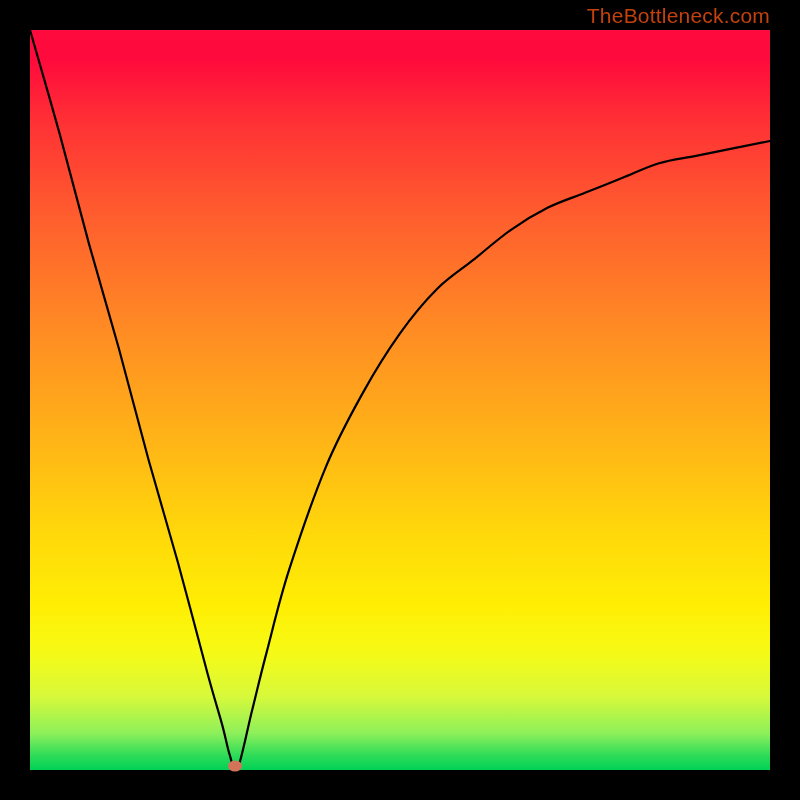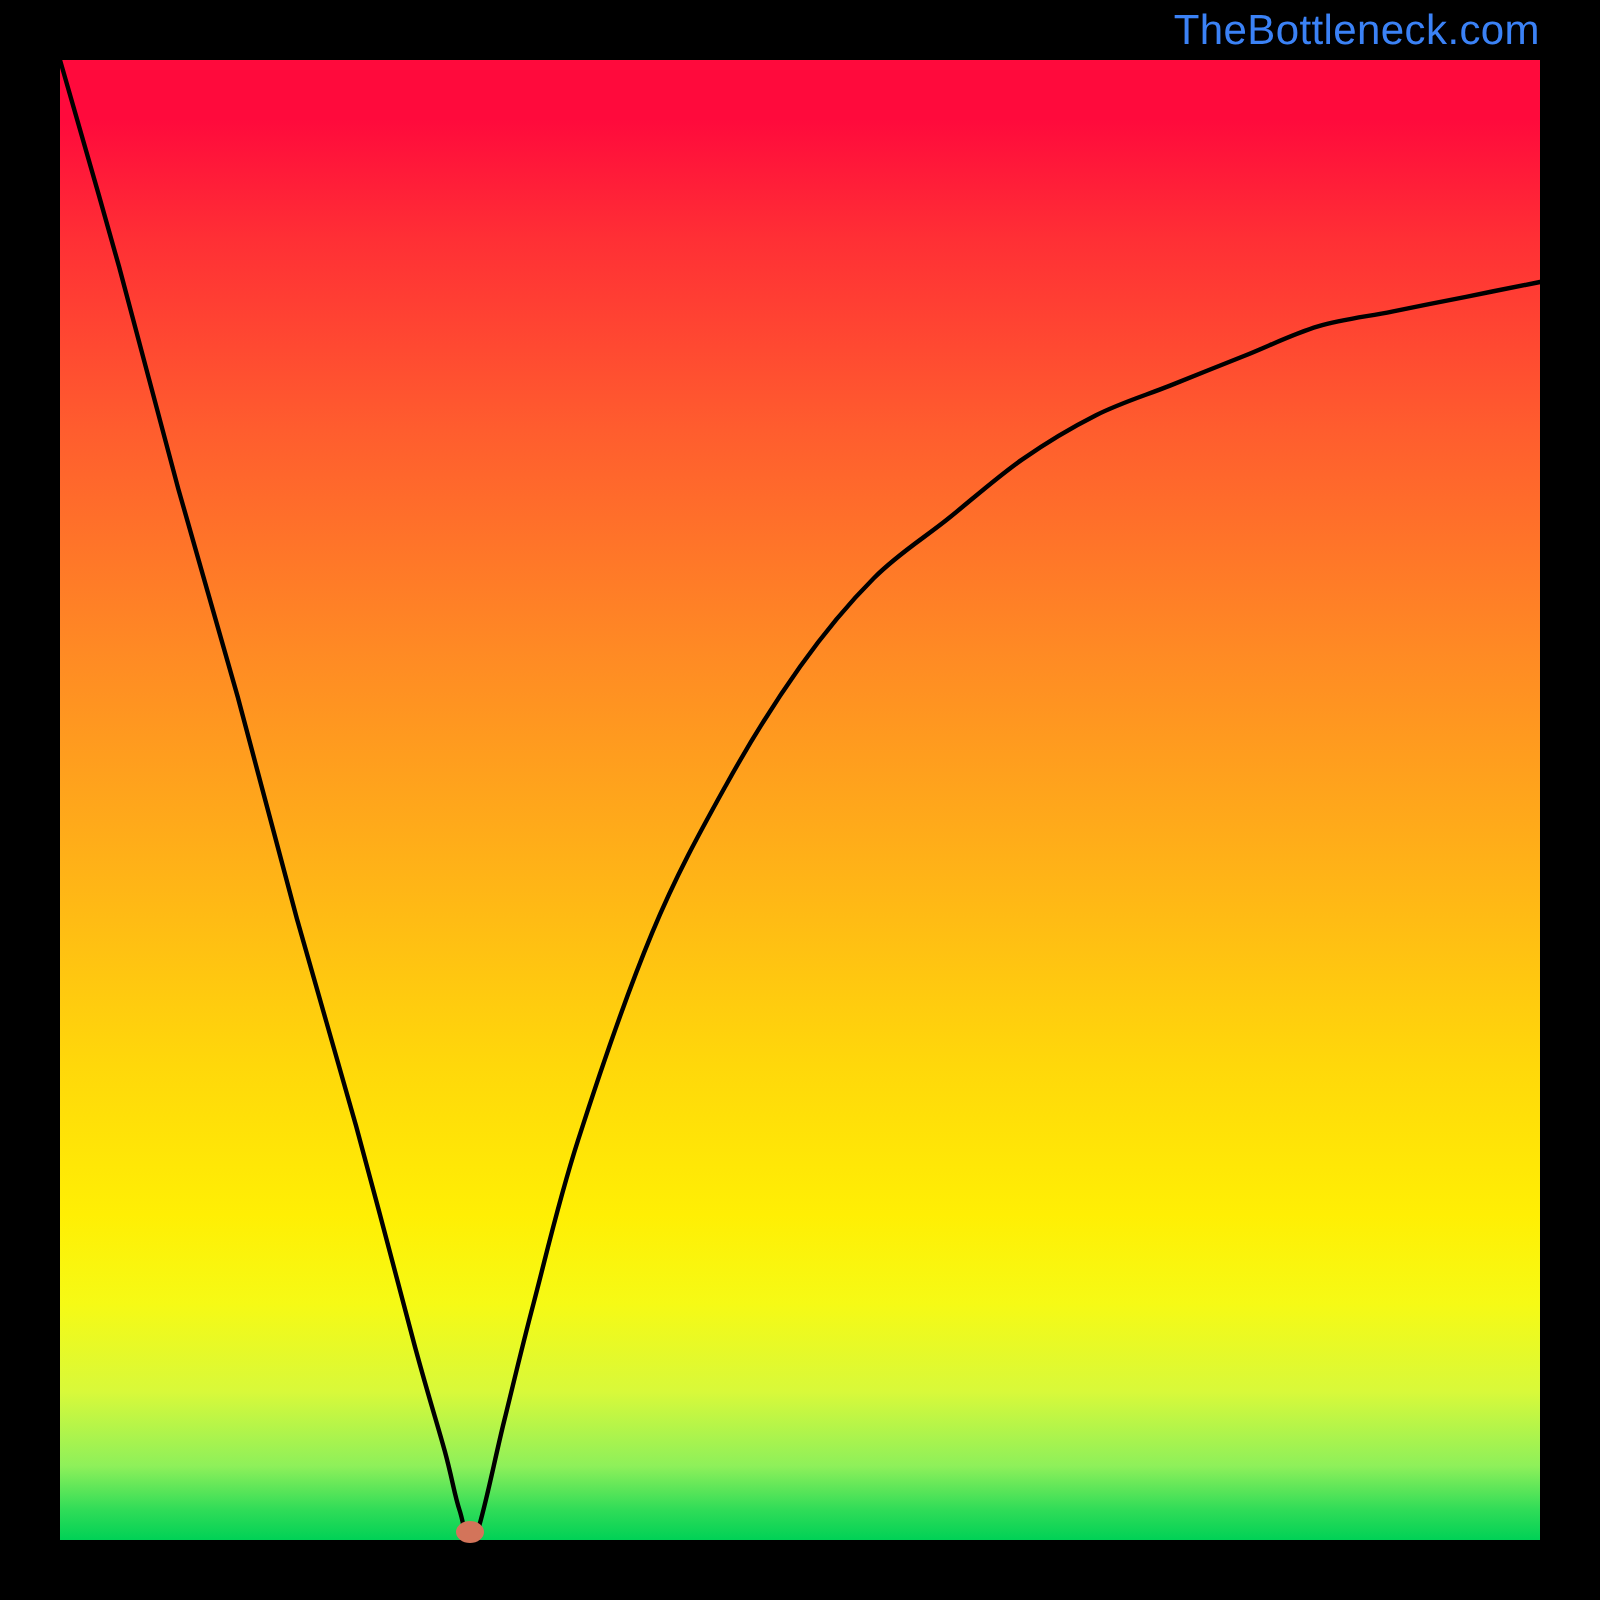--- a/index.html
+++ b/index.html
@@ -38,21 +38,21 @@
       #d8f93a 90%,
       #8ef05a 95%,
       #2fdc58 98%,
       #00d156 100%
     );
   }
   .watermark {
     position: absolute;
     top: 4px;
     right: 30px;
-    color: #3b82f6;
+    color: #c2410c;
     font-size: 21px;
     font-weight: 400;
     letter-spacing: 0.2px;
     user-select: none;
   }
   svg.curve {
     position: absolute;
     left: 0;
     top: 0;
     width: 740px;

